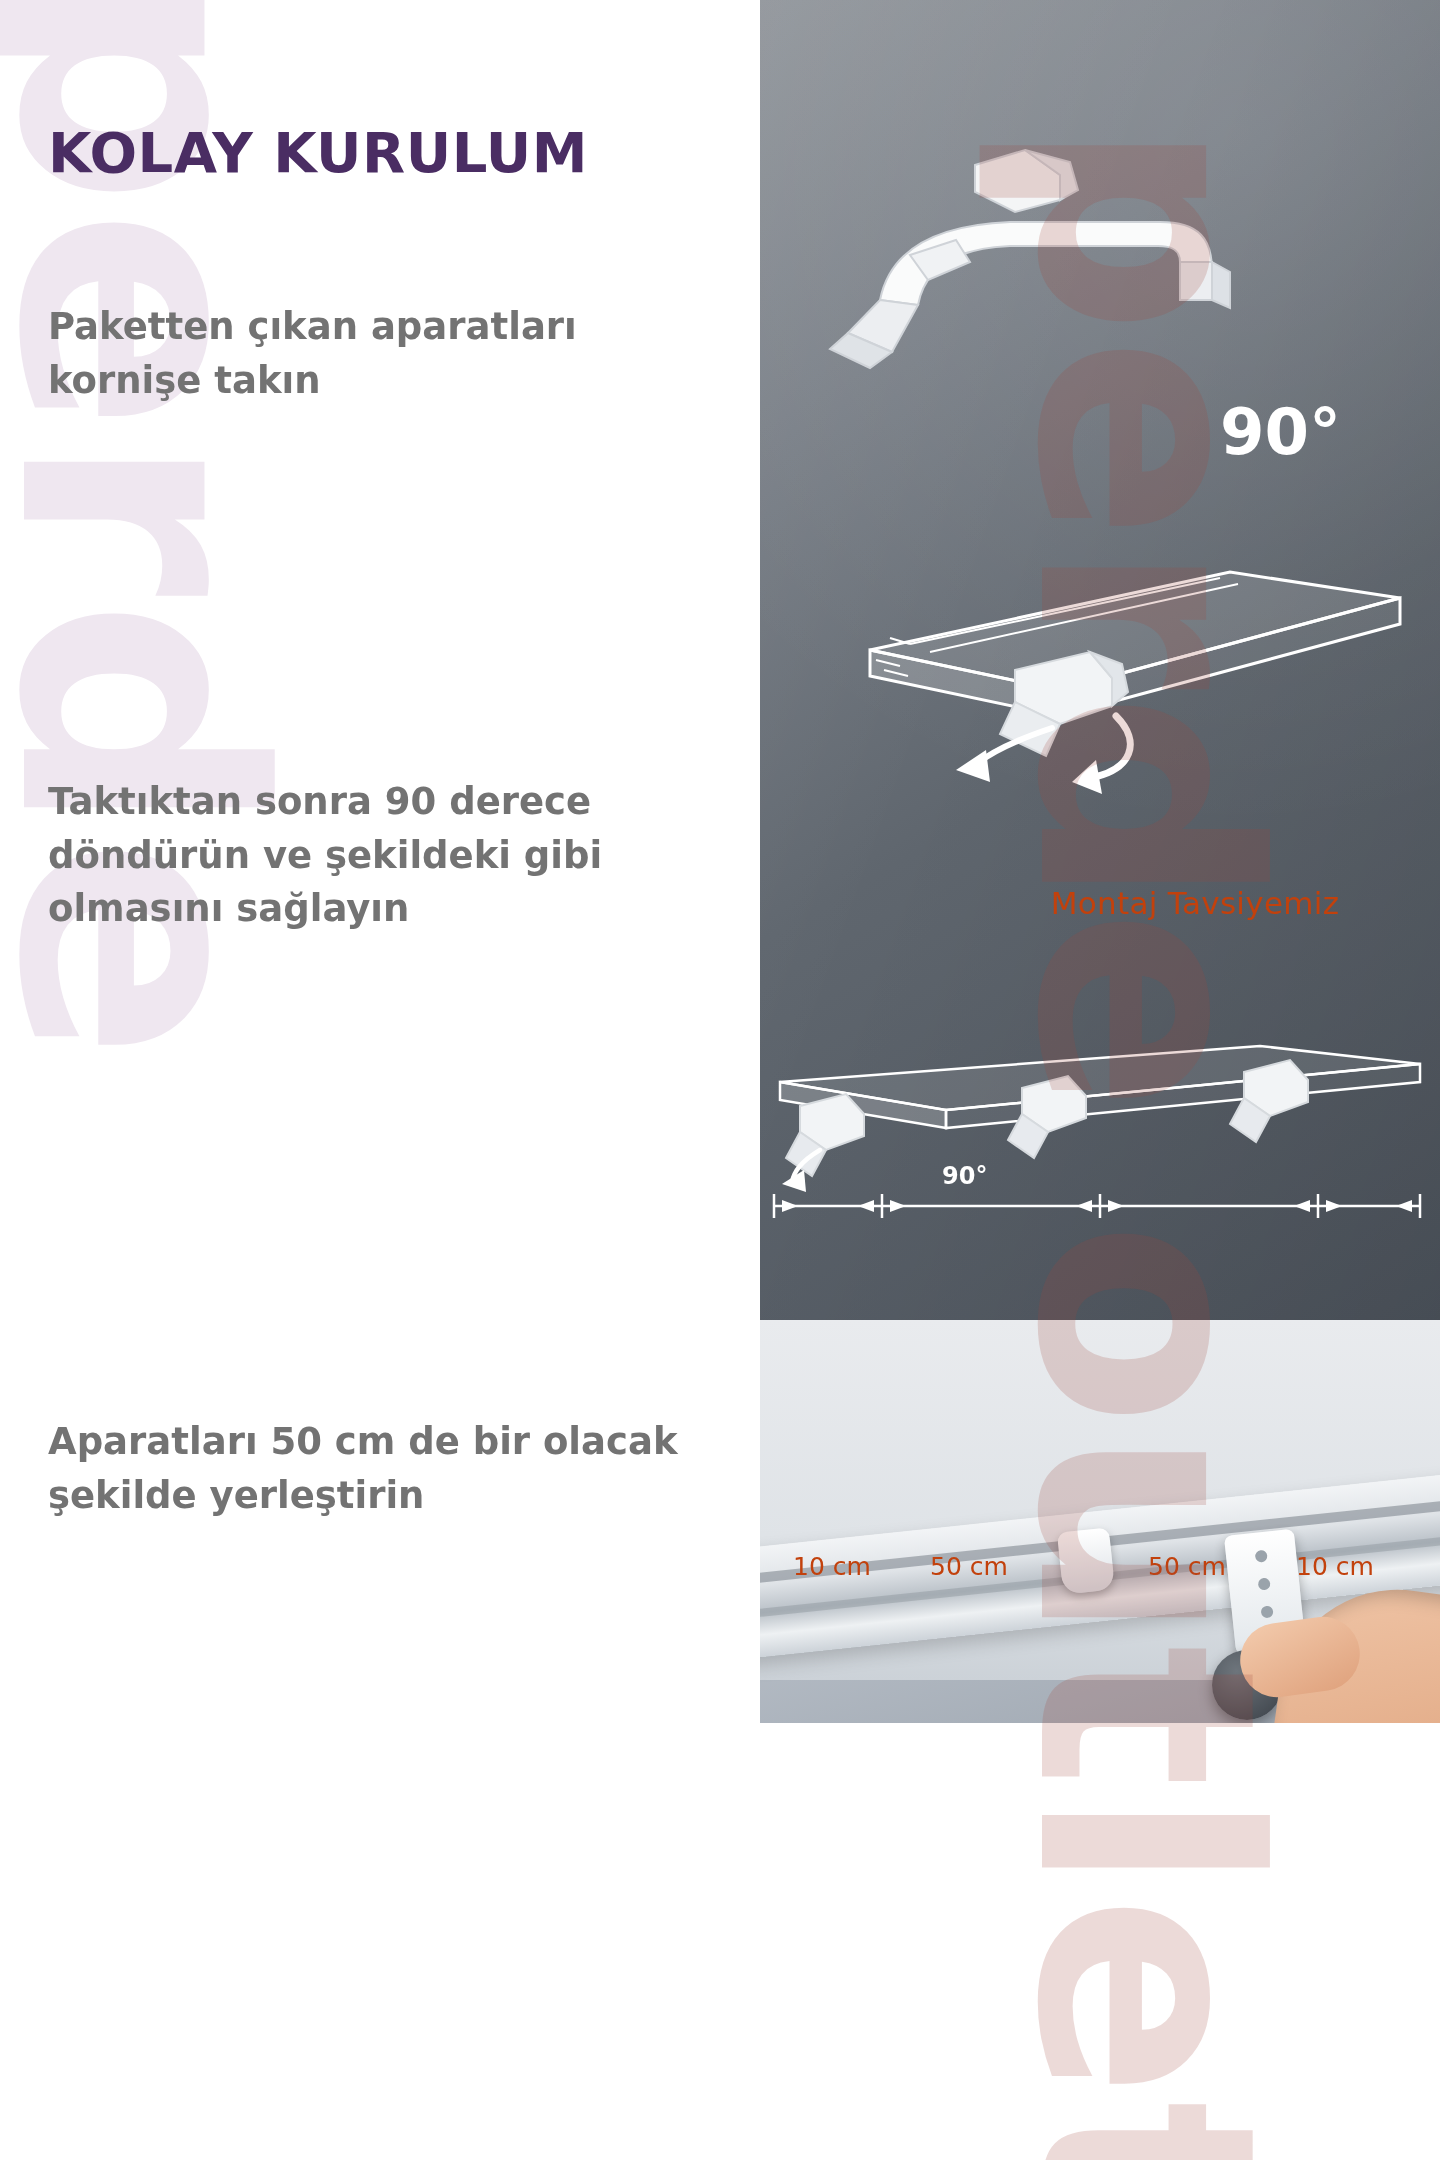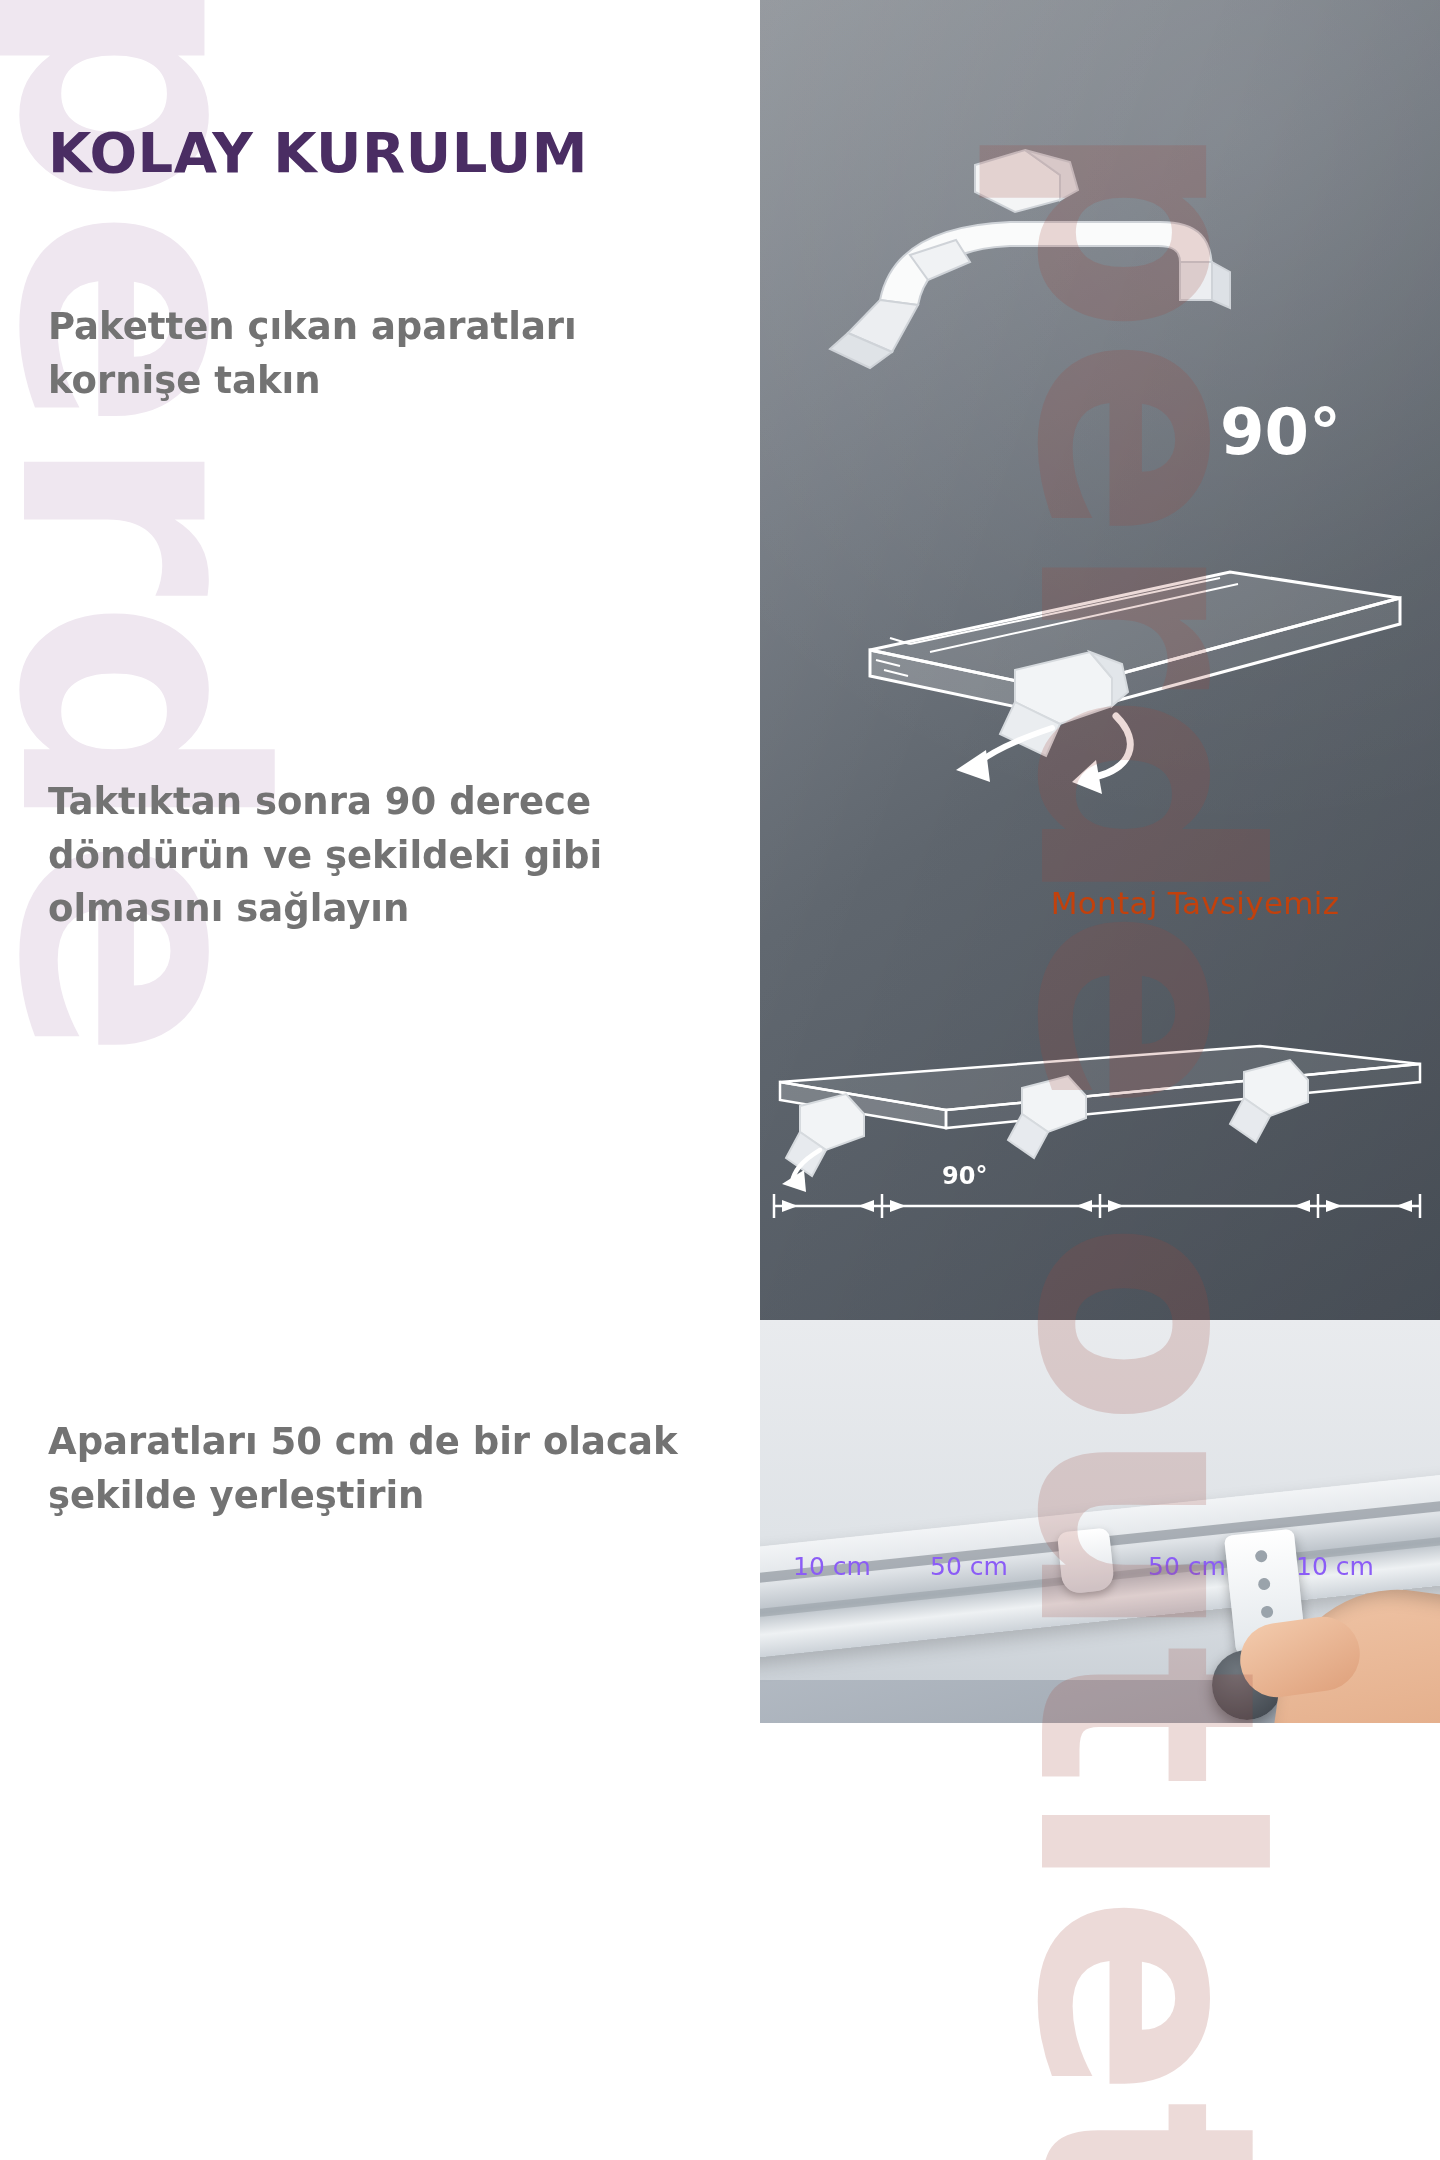--- a/index.html
+++ b/index.html
@@ -232,21 +232,21 @@
     left: 862px;
     top: 1482px;
     color: #ffffff;
     font-family: "DejaVu Sans", sans-serif;
     font-size: 24px;
     font-weight: 600;
   }
   .dim-label {
     position: absolute;
     top: 1552px;
-    color: #8b5cf6;
+    color: #c2410c;
     font-family: "DejaVu Sans", sans-serif;
     font-size: 25px;
     white-space: nowrap;
   }
 </style>
 </head>
 <body>
 
 <div class="page">
 

